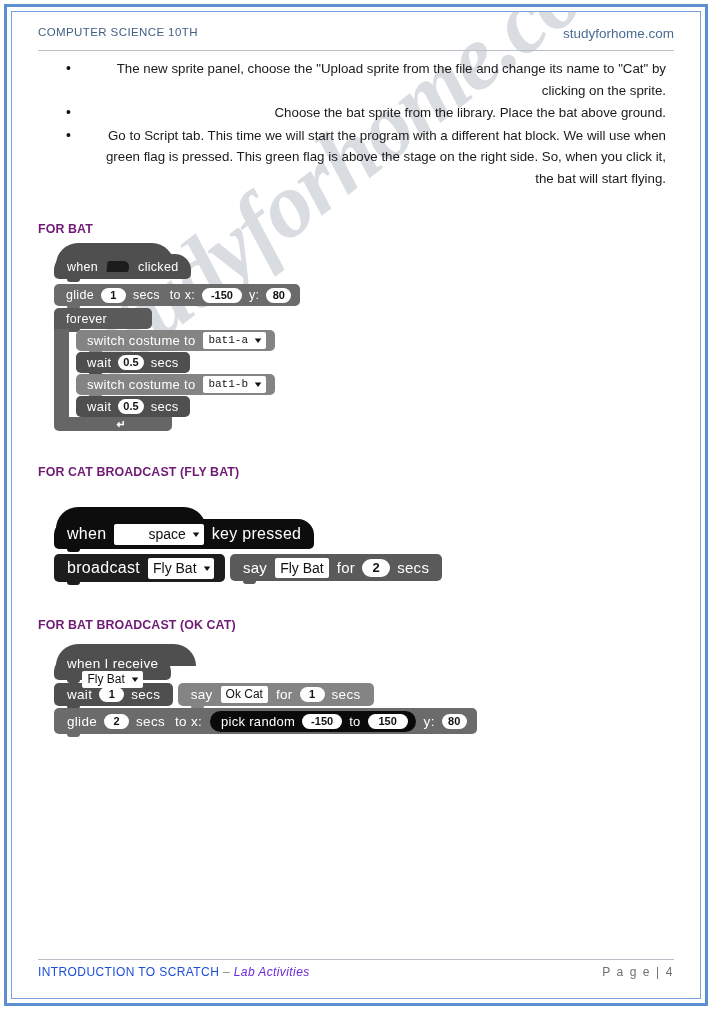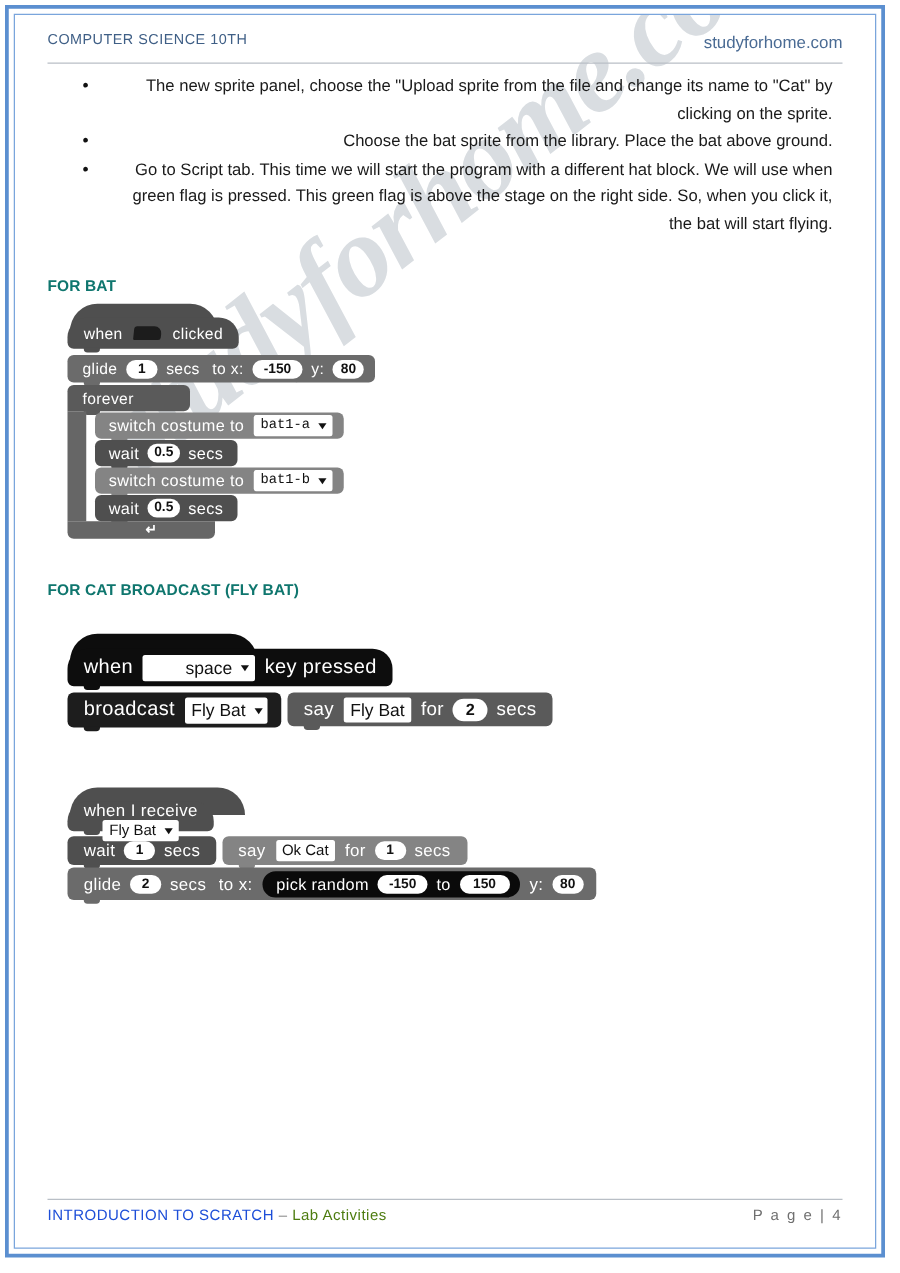--- a/index.html
+++ b/index.html
@@ -99,21 +99,21 @@
     position:absolute;
     left:-20px;
     top:0;
     font-size:14px;
     color:#111;
   }
 
   .section-title{
     font-size:12.4px;
     font-weight:bold;
-    color:#0f766e;
+    color:#701a75;
     margin:0;
     letter-spacing:0.1px;
   }
 
   
   .script{position:relative;}
 
   .blk{
     position:relative;
     display:inline-flex;
@@ -260,21 +260,21 @@
     height:24px;
     border-top:1px solid #b9bfc6;
     display:flex;
     align-items:center;
     justify-content:space-between;
     z-index:3;
   }
   .footer-left{font-size:12px;letter-spacing:0.4px;}
   .footer-left .f-strong{color:#1d4ed8;font-weight:normal;}
   .footer-left .f-dash{color:#8a8a8a;}
-  .footer-left .f-sub{color:#4d7c0f;}
+  .footer-left .f-sub{color:#6d28d9;font-style:italic;}
   .footer-right{
     font-size:12px;
     color:#6f6f6f;
     letter-spacing:1.6px;
   }
 </style>
 </head>
 <body>
 
 <div class="page">
@@ -395,20 +395,21 @@
         <div class="blk tone-gray" style="height:27px;padding:0 8px;margin-top:2px;">
           <span class="lbl" style="font-size:15px;">say</span>
           <span class="txt" style="height:20px;font-size:14px;line-height:20px;">Fly Bat</span>
           <span class="lbl" style="font-size:15px;">for</span>
           <span class="num" style="min-width:18px;height:18px;line-height:18px;border-radius:10px;font-size:13px;">2</span>
           <span class="lbl" style="font-size:15px;">secs</span>
         </div>
       </div>
 
       <div style="height:36px"></div>
+      <h3 class="section-title">FOR BAT BROADCAST (OK CAT)</h3>
 
       <div class="script" style="margin:22px 0 0 16px;">
 
         <div style="position:relative;height:27px;">
           <div class="hat-top tone-dark" style="width:140px;top:-10px;"></div>
           <div class="blk hat tone-dark" style="height:24px;padding:0 8px;position:relative;z-index:1;flex-direction:column;">
             <span class="lbl" style="font-size:13.5px;">when I receive</span>
             <span class="dd">
               <span>Fly Bat</span>
               <span class="caret">▼</span>

